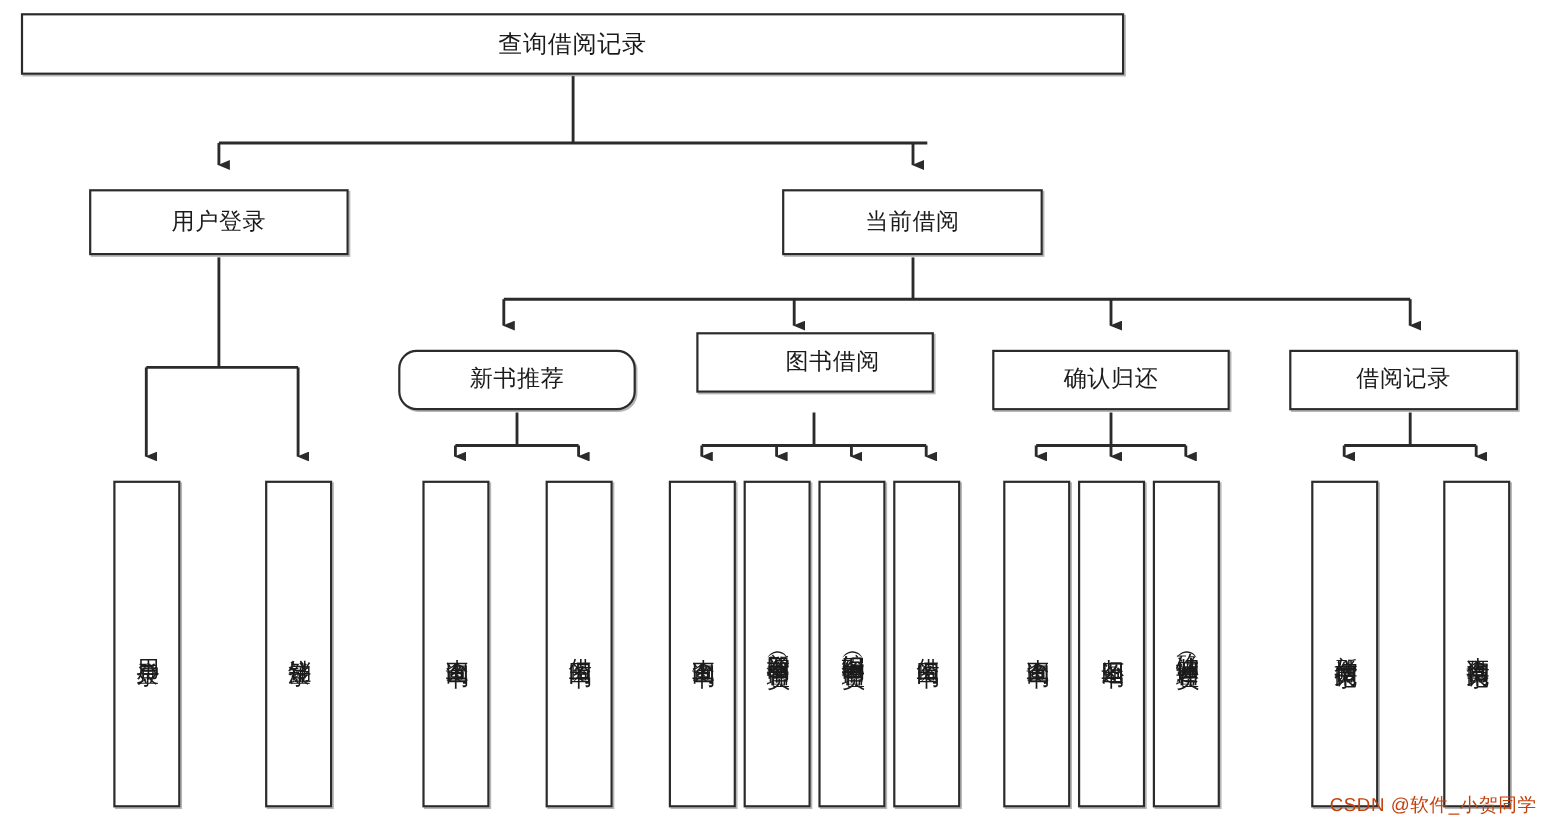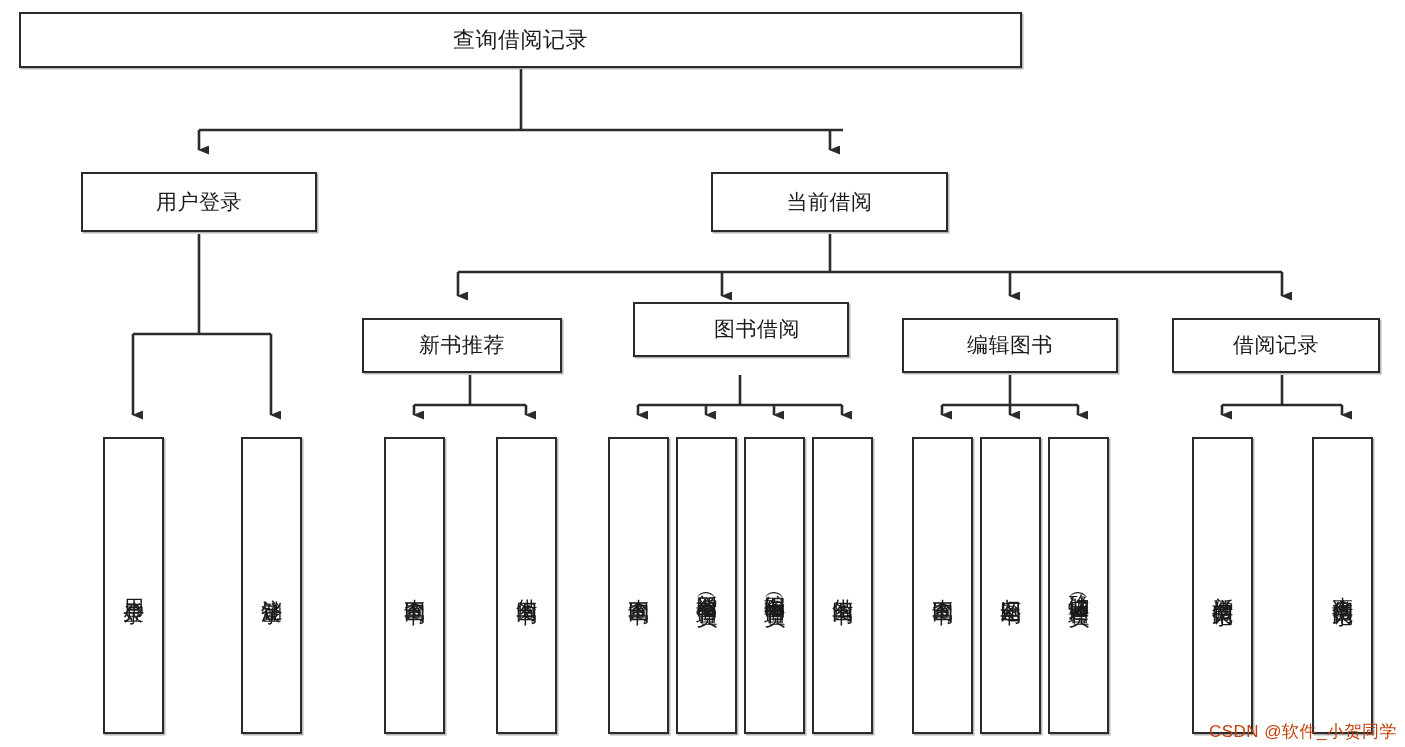--- a/index.html
+++ b/index.html
@@ -136,28 +136,28 @@
     <span class="node-label">查询借阅记录</span>
   </div>
 
   <div class="node h" style="left:81px; top:172px; width:236px; height:60px;">
     <span class="node-label">用户登录</span>
   </div>
   <div class="node h" style="left:711px; top:172px; width:237px; height:60px;">
     <span class="node-label">当前借阅</span>
   </div>
 
-  <div class="node h" style="left:362px; top:318px; width:200px; height:55px;">
+  <div class="node h" style="left:362px; top:318px; width:216px; height:55px;border-radius:17px;">
     <span class="node-label">新书推荐</span>
   </div>
   <div class="node h" style="left:633px; top:302px; width:216px; height:55px;padding-left:32px;">
     <span class="node-label">图书借阅</span>
   </div>
   <div class="node h" style="left:902px; top:318px; width:216px; height:55px;">
-    <span class="node-label">编辑图书</span>
+    <span class="node-label">确认归还</span>
   </div>
   <div class="node h" style="left:1172px; top:318px; width:208px; height:55px;">
     <span class="node-label">借阅记录</span>
   </div>
 
   <div class="node v" style="left:103px; top:437px; width:61px; height:297px;">
     <span class="node-label">用户登录</span>
   </div>
   <div class="node v" style="left:241px; top:437px; width:61px; height:297px;">
     <span class="node-label">注销登录</span>

